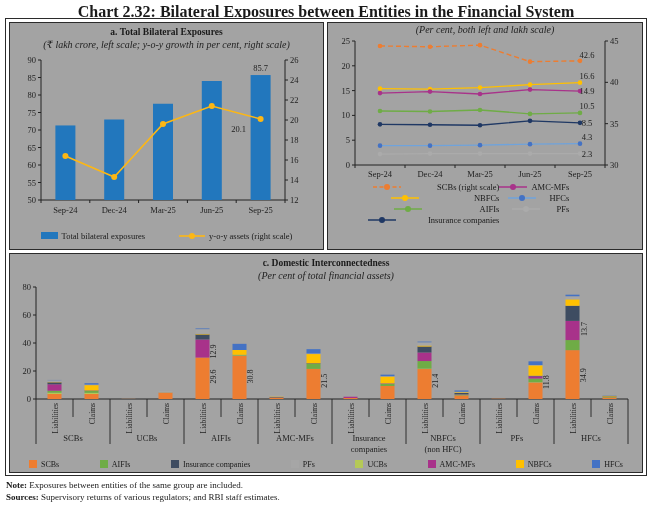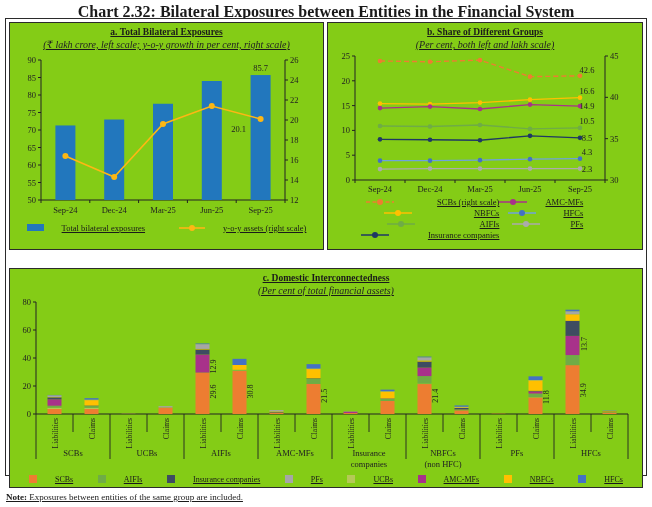--- a/index.html
+++ b/index.html
@@ -1,35 +1,35 @@
 <!DOCTYPE html>
 <html><head>
 <meta charset="utf-8">
 <style>
   html,body{margin:0;padding:0;background:#fff;}
   body{width:652px;height:507px;position:relative;font-family:"Liberation Serif","DejaVu Serif",serif;color:#1a1a1a;}
   .page-title{text-align:center;font-size:16px;font-weight:bold;padding-top:3px;}
   .outer{position:absolute;left:5px;top:18px;width:642px;height:458px;border:1.5px solid #2b2b2b;box-sizing:border-box;padding:3px;background:#fff;}
   .toprow{display:flex;gap:3px;}
-  .panel{border:1.2px solid #2b2b2b;box-sizing:border-box;background:#84cc16;overflow:hidden;text-decoration:underline;}
+  .panel{border:1.2px solid #2b2b2b;box-sizing:border-box;background:#a3a3a3;overflow:hidden;}
   .panel-a{width:315px;height:228px;}
   .panel-b{flex:1;height:228px;}
-  .panel-c{margin-top:18px;height:220px;}
+  .panel-c{margin-top:3px;height:220px;}
   .p-title{text-align:center;font-weight:bold;font-size:9.5px;margin-top:4px;line-height:1.15;}
   .p-sub{text-align:center;font-style:italic;font-size:10px;line-height:1.1;margin-top:1px;color:#222;}
   svg{display:block;margin:0 auto;}
   svg text{font-family:"Liberation Serif","DejaVu Serif",serif;fill:#222;}
-  .legend-a{display:flex;justify-content:center;align-items:flex-start;gap:34px;font-size:8.5px;margin-top:3px;}
-  .legend-a .item,.legend-b .item,.legend-c .item{display:flex;align-items:center;gap:18px;white-space:nowrap;}
+  .legend-a{display:flex;justify-content:center;align-items:flex-start;gap:34px;font-size:8.5px;margin-top:11px;}
+  .legend-a .item,.legend-b .item,.legend-c .item{display:flex;align-items:center;gap:4px;white-space:nowrap;}
   .legend-b{display:flex;width:92%;margin:1px auto 0;font-size:8.5px;}
   .legend-b .col{display:flex;flex-direction:column;gap:1px;}
   .legend-b .col1{width:55%;}
   .legend-c{display:flex;justify-content:space-between;width:94%;margin:1px auto 0;font-size:8px;}
   .swatch{display:inline-block;width:8px;height:8px;}
-  .notes{position:absolute;left:6px;top:491px;font-size:9px;line-height:1.35;text-decoration:underline;}
+  .notes{position:absolute;left:6px;top:479px;font-size:9px;line-height:1.35;}
   .notes b{font-weight:bold;}
 </style>
 </head>
 <body>
 
 <div class="page-title">Chart 2.32: Bilateral Exposures between Entities in the Financial System</div>
 
 <div class="outer">
   <div class="toprow">
 
@@ -108,21 +108,20 @@
             <svg width="26" height="8">
               <line x1="0" y1="4" x2="26" y2="4" stroke="#FDB714" stroke-width="1.6"></line>
               <circle cx="13" cy="4" r="3" fill="#FDB714"></circle>
             </svg>
             <span>y-o-y assets (right scale)</span>
           </span>
         </div>
     </div>
 
     <div class="panel panel-b">
-      <div class="p-title">b. Share of Different Groups</div>
       <div class="p-sub">(Per cent, both left and lakh scale)</div>
       <svg id="chart-b" width="308" height="146">
           <line x1="24" y1="6" x2="24" y2="130" stroke="#222" stroke-width="1"></line>
           <line x1="24" y1="130" x2="274" y2="130" stroke="#222" stroke-width="1"></line>
           <line x1="274" y1="6" x2="274" y2="130" stroke="#222" stroke-width="1"></line>
           <line x1="21" y1="130" x2="24" y2="130" stroke="#222" stroke-width="1"></line>
           <text x="19" y="133" font-size="8.5" fill="#222" text-anchor="end">0</text>
           <line x1="21" y1="105.2" x2="24" y2="105.2" stroke="#222" stroke-width="1"></line>
           <text x="19" y="108.2" font-size="8.5" fill="#222" text-anchor="end">5</text>
           <line x1="21" y1="80.4" x2="24" y2="80.4" stroke="#222" stroke-width="1"></line>
@@ -448,13 +447,14 @@
         <span class="item">
           <span class="swatch" style="background:#4472C4"></span>
           <span>HFCs</span>
         </span>
       </div>
   </div>
 </div>
 
 <div class="notes">
   <div><b>Note:</b><span> Exposures between entities of the same group are included.</span></div>
+  <div><b>Sources:</b><span> Supervisory returns of various regulators; and RBI staff estimates.</span></div>
 </div>
 
 </body></html>

